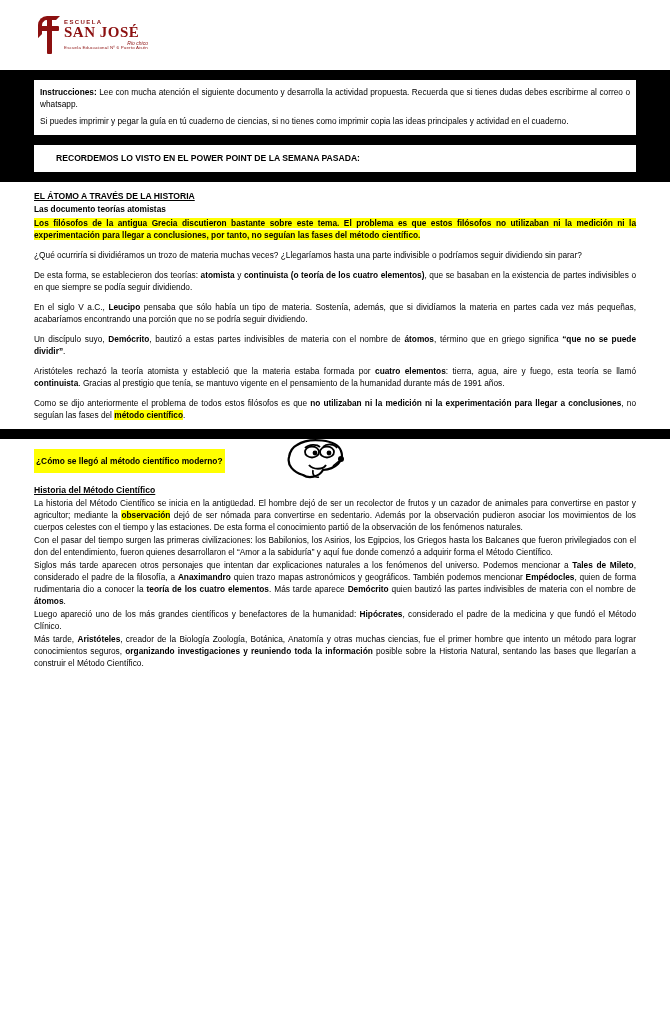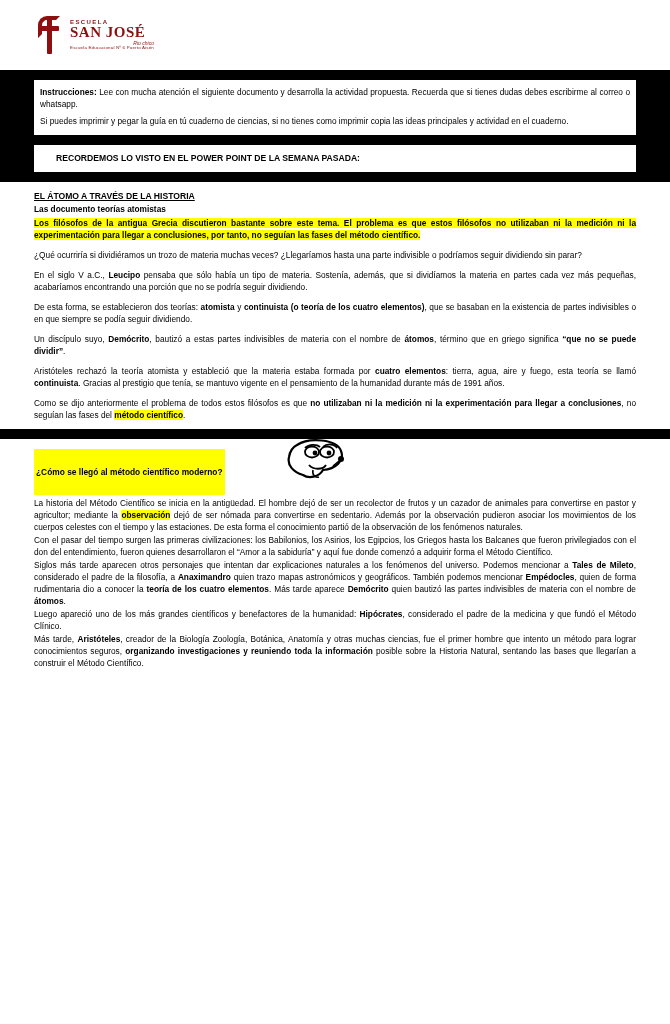--- a/index.html
+++ b/index.html
@@ -25,21 +25,21 @@
 
   
   .header {
     padding: 14px 0 6px 34px;
     height: 70px;
     box-sizing: border-box;
   }
   .logo-wrap {
     display: flex;
     align-items: center;
-    gap: 6px;
+    gap: 0;
   }
   .logo-mark {
     width: 30px;
     height: 42px;
     position: relative;
     flex: none;
   }
   .logo-mark .cross-v {
     position: absolute;
     left: 13px;
@@ -159,21 +159,21 @@
     position: relative;
     height: 46px;
   }
   .q-modern {
     position: absolute;
     left: 0;
     top: 10px;
     font-size: 8.4px;
     font-weight: bold;
     background: #ffff00;
-    padding: 18px 2px;
+    padding: 7px 2px;
   }
   .doodle {
     position: absolute;
     left: 245px;
     top: 0px;
   }
 </style>
 </head>
 <body>
 
@@ -215,23 +215,23 @@
   <div class="bar-black"></div>
 
   <div class="content" style="padding-top:9px;">
 
     <div class="sec-title">EL ÁTOMO A TRAVÉS DE LA HISTORIA</div>
     <div class="sub-title">Las documento teorías atomistas</div>
     <p><span class="hl-block b">Los filósofos de la antigua Grecia discutieron bastante sobre este tema. El problema es que estos filósofos no utilizaban ni la medición ni la experimentación para llegar a conclusiones, por tanto, no seguían las fases del método científico.</span></p>
 
     <p>¿Qué ocurriría si dividiéramos un trozo de materia muchas veces? ¿Llegaríamos hasta una parte indivisible o podríamos seguir dividiendo sin parar?</p>
 
+    <p><span>De esta forma, se establecieron dos teorías: </span><span class="b">atomista</span><span> y </span><span class="b">continuista (o teoría de los cuatro elementos)</span><span>, que se basaban en la existencia de partes indivisibles o en que siempre se podía seguir dividiendo.</span></p>
+
     <p><span>En el siglo V a.C., </span><span class="b">Leucipo</span><span> pensaba que sólo había un tipo de materia. Sostenía, además, que si dividíamos la materia en partes cada vez más pequeñas, acabaríamos encontrando una porción que no se podría seguir dividiendo.</span></p>
-
-    <p><span>De esta forma, se establecieron dos teorías: </span><span class="b">atomista</span><span> y </span><span class="b">continuista (o teoría de los cuatro elementos)</span><span>, que se basaban en la existencia de partes indivisibles o en que siempre se podía seguir dividiendo.</span></p>
 
     <p><span>Un discípulo suyo, </span><span class="b">Demócrito</span><span>, bautizó a estas partes indivisibles de materia con el nombre de </span><span class="b">átomos</span><span>, término que en griego significa </span><span class="b">“que no se puede dividir”</span><span>.</span></p>
 
     <p><span>Aristóteles rechazó la teoría atomista y estableció que la materia estaba formada por </span><span class="b">cuatro elementos</span><span>: tierra, agua, aire y fuego, esta teoría se llamó </span><span class="b">continuista</span><span>. Gracias al prestigio que tenía, se mantuvo vigente en el pensamiento de la humanidad durante más de 1991 años.</span></p>
 
     <p><span>Como se dijo anteriormente el problema de todos estos   filósofos es que </span><span class="b">no utilizaban ni la medición ni la experimentación para llegar a conclusiones</span><span>, no seguían las fases del </span><span class="b hl">método científico</span><span>.</span></p>
   </div>
 
   <div class="bar-black"></div>
 

